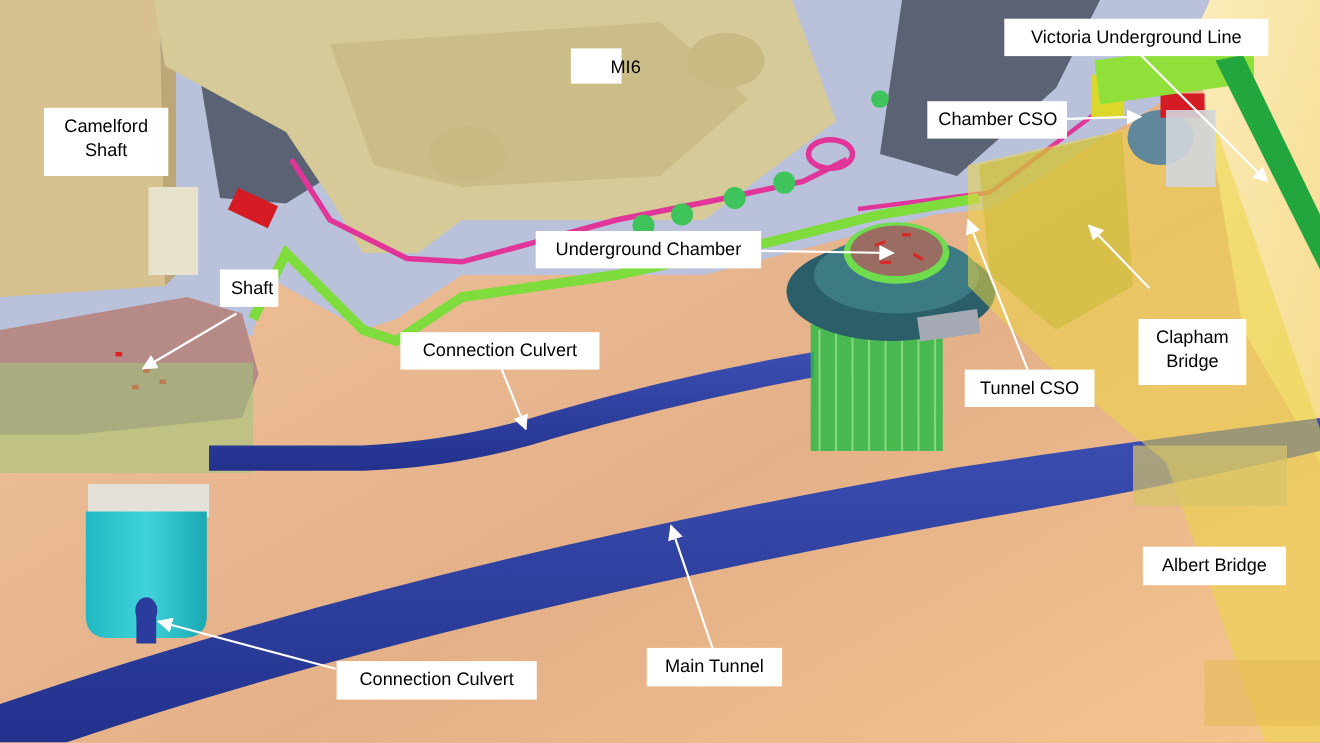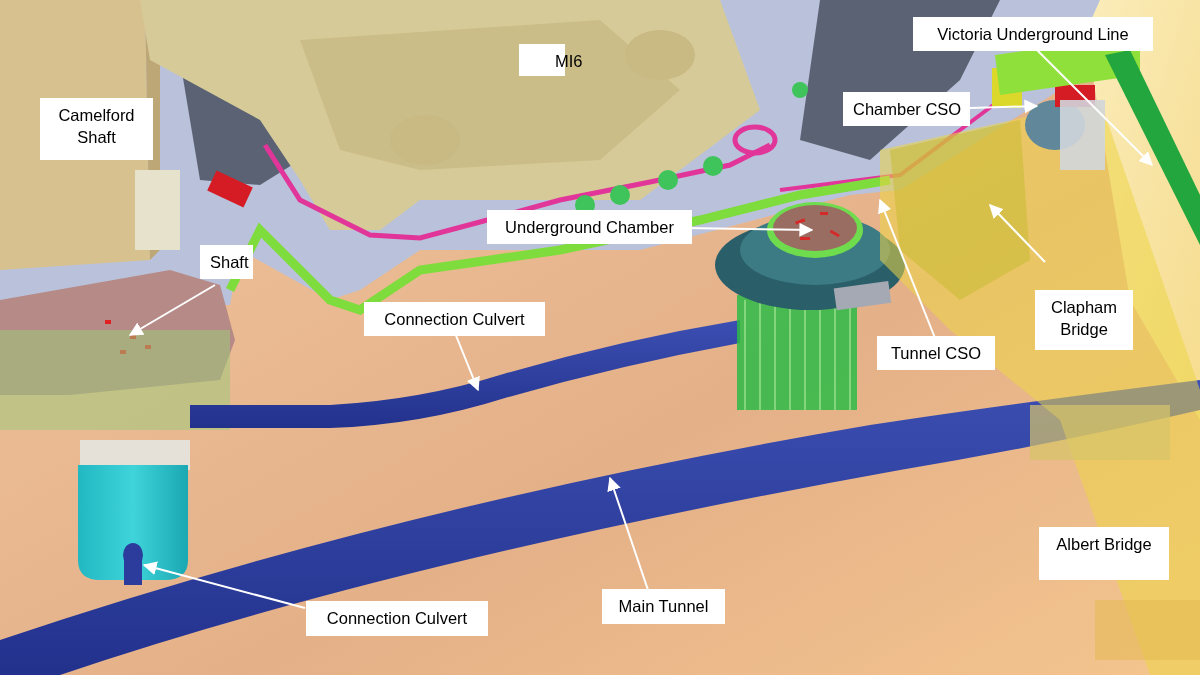--- a/index.html
+++ b/index.html
@@ -161,15 +161,15 @@
 <div class="label" style="left:913px; top:17px; width:240px; height:34px;">Victoria Underground Line</div>
 <div class="label" style="left:843px; top:92px; width:127px; height:34px;">Chamber CSO</div>
 <div class="label" style="left:200px; top:245px; width:53px; height:34px;">Shaft</div>
 <div class="label" style="left:487px; top:210px; width:205px; height:34px;">Underground Chamber</div>
 <div class="label" style="left:364px; top:302px; width:181px; height:34px;">Connection Culvert</div>
 <div class="label two-line" style="left:1035px; top:262px; width:98px; height:60px;margin-top:28px;">
   <div>Clapham</div>
   <div>Bridge</div>
 </div>
 <div class="label" style="left:877px; top:336px; width:118px; height:34px;">Tunnel CSO</div>
-<div class="label" style="left:1039px; top:527px; width:130px; height:53px;">Albert Bridge</div>
+<div class="label" style="left:1039px; top:497px; width:130px; height:35px;">Albert Bridge</div>
 <div class="label" style="left:306px; top:601px; width:182px; height:35px;">Connection Culvert</div>
-<div class="label" style="left:588px; top:589px; width:123px; height:35px;margin-left:14px;">Main Tunnel</div>
+<div class="label" style="left:588px; top:589px; width:123px; height:35px;">Main Tunnel</div>
 
 </body></html>

